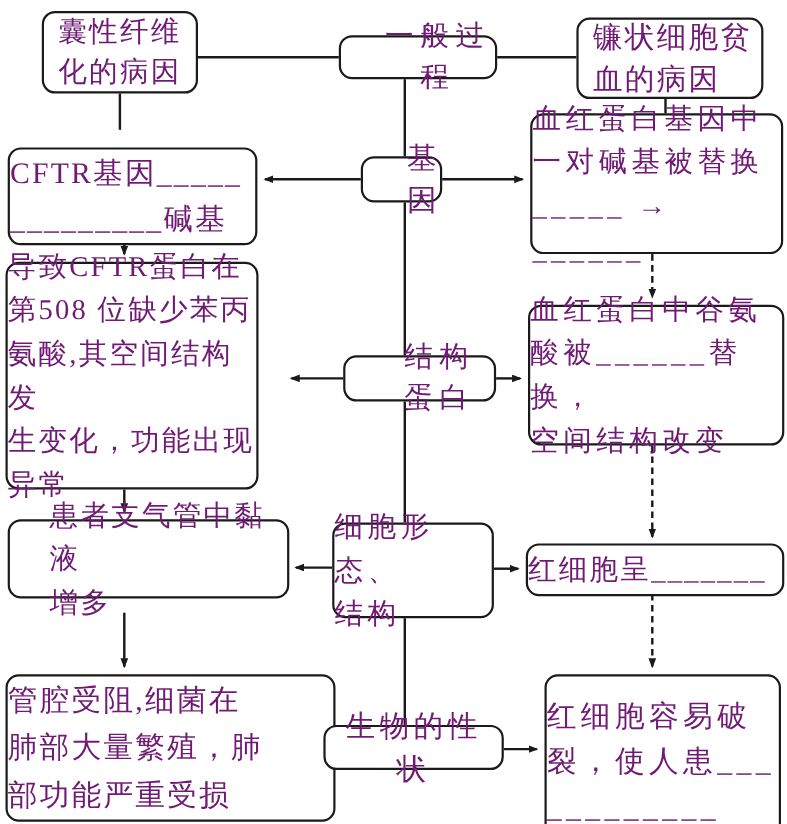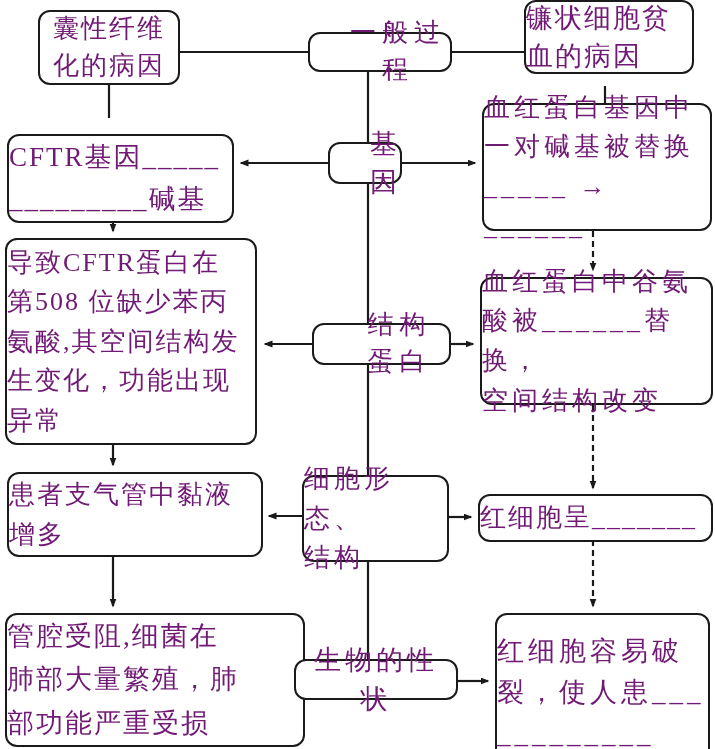--- a/index.html
+++ b/index.html
@@ -78,55 +78,55 @@
     <line x1="458" y1="681" x2="488" y2="681" marker-end="url(#arw)"></line>
   </svg>
 
   <div class="box f26 lh14" style="left:38px;top:10px;width:142px;height:75px;">
     <div class="box-text tcenter">囊性纤维
 化的病因</div>
   </div>
   <div class="box f26 ls6 lh14" style="left:308px;top:32px;width:144px;height:40px;">
     <div class="box-text tcenter">一般过程</div>
   </div>
-  <div class="box f27 lh14" style="left:524px;top:0;width:170px;height:74px;">
+  <div class="box f27 lh14" style="left:524px;top:16px;width:170px;height:74px;padding-left:13px;">
     <div class="box-text tleft">镰状细胞贫
 血的病因</div>
   </div>
 
   <div class="box f27 lh15" style="left:7px;top:134px;width:227px;height:89px;">
     <div class="box-text tleft">CFTR基因_____
 _________碱基</div>
   </div>
   <div class="box f27 ls6 lh14" style="left:328px;top:142px;width:74px;height:42px;">
     <div class="box-text tcenter">基因</div>
   </div>
   <div class="box f26 ls4 lh15" style="left:482px;top:103px;width:230px;height:128px;">
     <div class="box-text tleft">血红蛋白基因中
 一对碱基被替换
 _____ → ______</div>
   </div>
 
-  <div class="box f26 lh15" style="left:5px;top:238px;width:252px;height:207px;">
+  <div class="box f26 lh15" style="left:5px;top:238px;width:230px;height:207px;">
     <div class="box-text tleft">导致CFTR蛋白在
 第508 位缺少苯丙
 氨酸,其空间结构发
 生变化，功能出现
 异常</div>
   </div>
   <div class="box f26 ls6 lh14" style="left:312px;top:323px;width:139px;height:42px;">
     <div class="box-text tcenter">结构蛋白</div>
   </div>
   <div class="box f26 ls4 lh15" style="left:480px;top:277px;width:233px;height:128px;">
     <div class="box-text tleft">血红蛋白中谷氨
 酸被______替换，
 空间结构改变</div>
   </div>
 
-  <div class="box f26 lh15" style="left:7px;top:472px;width:256px;height:85px;">
+  <div class="box f26 lh15" style="left:7px;top:472px;width:256px;height:72px;padding-left:36px;">
     <div class="box-text tleft">患者支气管中黏液
 增多</div>
   </div>
   <div class="box f26 ls4 lh15" style="left:302px;top:475px;width:147px;height:87px;">
     <div class="box-text tleft">细胞形态、
 结构</div>
   </div>
   <div class="box f26 lh14" style="left:478px;top:494px;width:235px;height:48px;">
     <div class="box-text tleft">红细胞呈_______</div>
   </div>

